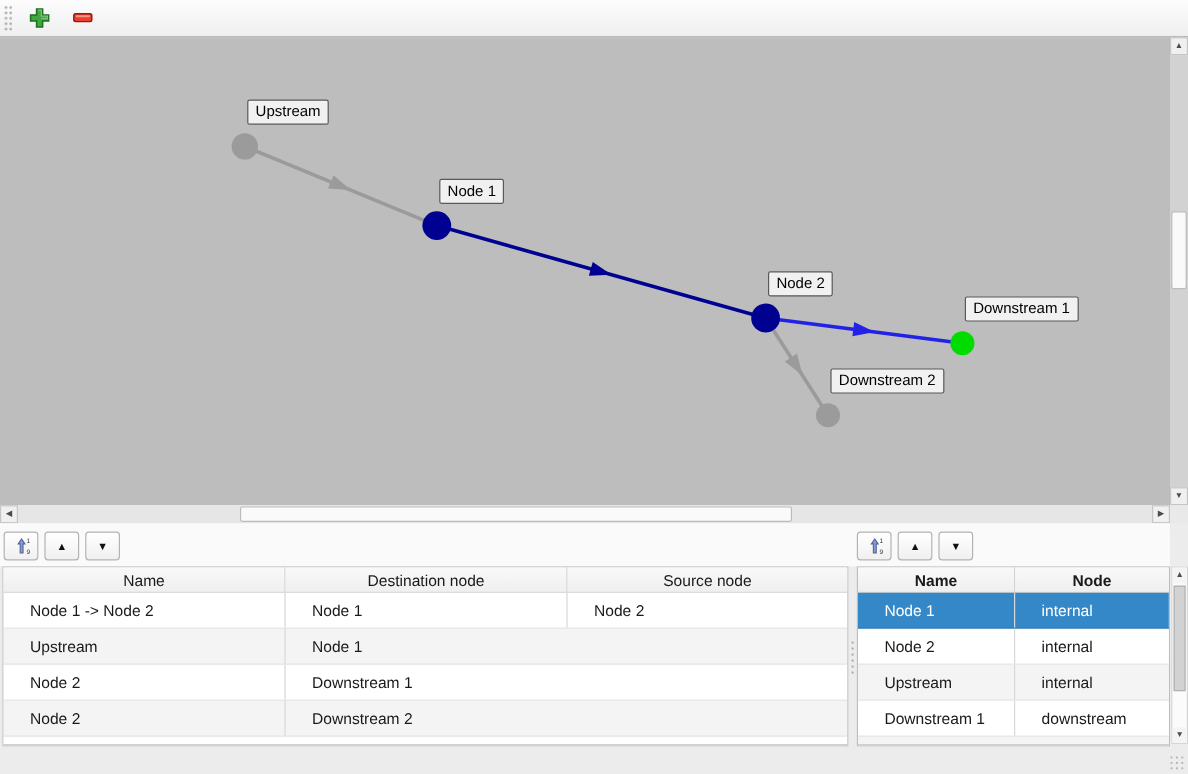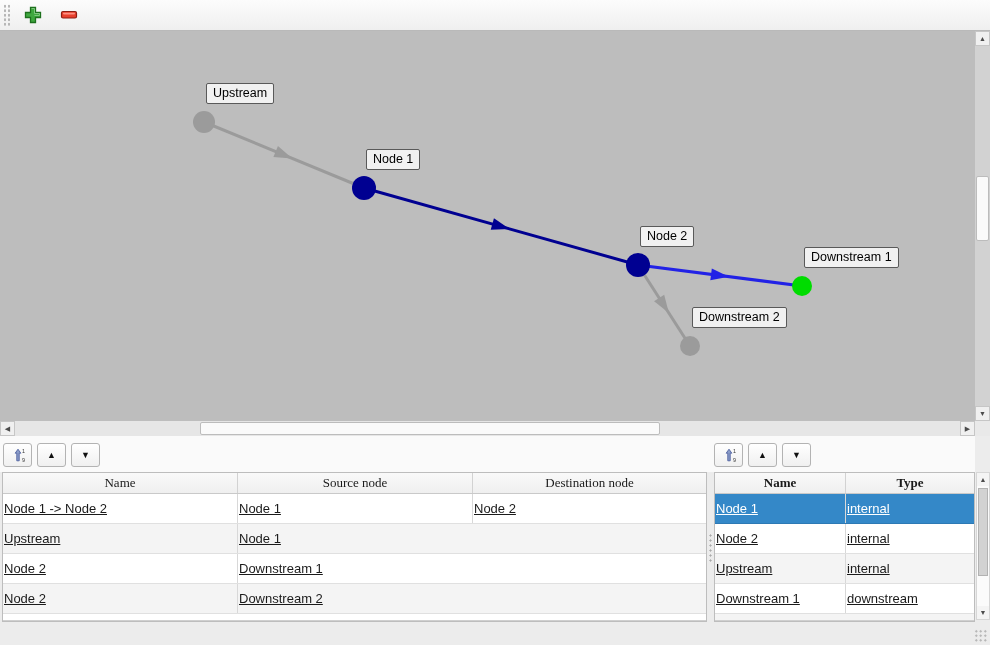--- a/index.html
+++ b/index.html
@@ -60,26 +60,26 @@
     font-size:9px; color:#111; cursor:default; }
 
   
   .tbl { position:absolute; top:29px; background:#fff; border:1px solid #bdbdbd; }
   .tbl-left { left:2px; width:705px; }
   .tbl-right { left:714px; width:261px; }
   .thead { display:grid; height:21px; background:#f4f4f4; border-bottom:1px solid #c9c9c9; }
   .tbl-left .thead, .tbl-left .trow { grid-template-columns:235px 235px 1fr; }
   .tbl-right .thead, .tbl-right .trow { grid-template-columns:131px 1fr; }
   .hcell { display:flex; align-items:center; justify-content:center; font-size:13px;
-    border-right:1px solid #d2d2d2; background:linear-gradient(#f9f9f9,#efefef);font-family:Liberation Serif, serif; }
+    border-right:1px solid #d2d2d2; background:linear-gradient(#f9f9f9,#efefef); }
   .hcell:last-child { border-right:none; }
   .tbl-right .hcell { font-weight:bold; }
   .trow { display:grid; height:30px; border-bottom:1px solid #e0e0e0; background:#fff; }
-  .tcell { display:flex; align-items:center; padding-left:1px; font-size:13px;
-    border-right:1px solid #d8d8d8; overflow:hidden; white-space:nowrap;text-decoration:underline; }
+  .tcell { display:flex; align-items:center; padding-left:22px; font-size:13px;
+    border-right:1px solid #d8d8d8; overflow:hidden; white-space:nowrap; }
   .tcell:last-child { border-right:none; }
   .tbl-left .trow:nth-child(even) { background:#f4f4f4; }
   .tbl-right .trow:nth-child(odd) { background:#f4f4f4; }
   .trow.selected { background:#3488c8 !important; color:#fff; border-bottom-color:#2d79b4; }
   .trow.partial { height:7px; border-bottom:1px solid #cfcfcf; }
 
   
   .tbl-scroll { position:absolute; left:976px; top:29px; width:14px; height:148px; background:#fbfbfb; border:1px solid #d6d6d6; }
   .tbl-scroll .sb-btn { left:0; width:12px; height:13px; background:#f4f4f4; border:none; }
   .tbl-scroll .up { position:absolute; top:0; }
@@ -179,22 +179,22 @@
         <span>▲</span>
       </button>
       <button class="small-btn">
         <span>▼</span>
       </button>
     </div>
 
     <div class="tbl tbl-left">
       <div class="thead">
         <div class="hcell">Name</div>
+        <div class="hcell">Destination node</div>
         <div class="hcell">Source node</div>
-        <div class="hcell">Destination node</div>
       </div>
       <div id="edges-tbody">
           <div class="trow">
             <div class="tcell">Node 1 -&gt; Node 2</div>
             <div class="tcell">Node 1</div>
             <div class="tcell">Node 2</div>
           </div>
           <div class="trow">
             <div class="tcell">Upstream</div>
             <div class="tcell">Node 1</div>
@@ -209,21 +209,21 @@
           </div>
           <div class="trow partial"></div>
         </div>
     </div>
 
     <div class="v-splitter-dots" style="top:90px;"></div>
 
     <div class="tbl tbl-right">
       <div class="thead">
         <div class="hcell">Name</div>
-        <div class="hcell">Type</div>
+        <div class="hcell">Node</div>
       </div>
       <div id="nodes-tbody">
           <div class="trow selected">
             <div class="tcell">Node 1</div>
             <div class="tcell">internal</div>
           </div>
           <div class="trow">
             <div class="tcell">Node 2</div>
             <div class="tcell">internal</div>
           </div>

